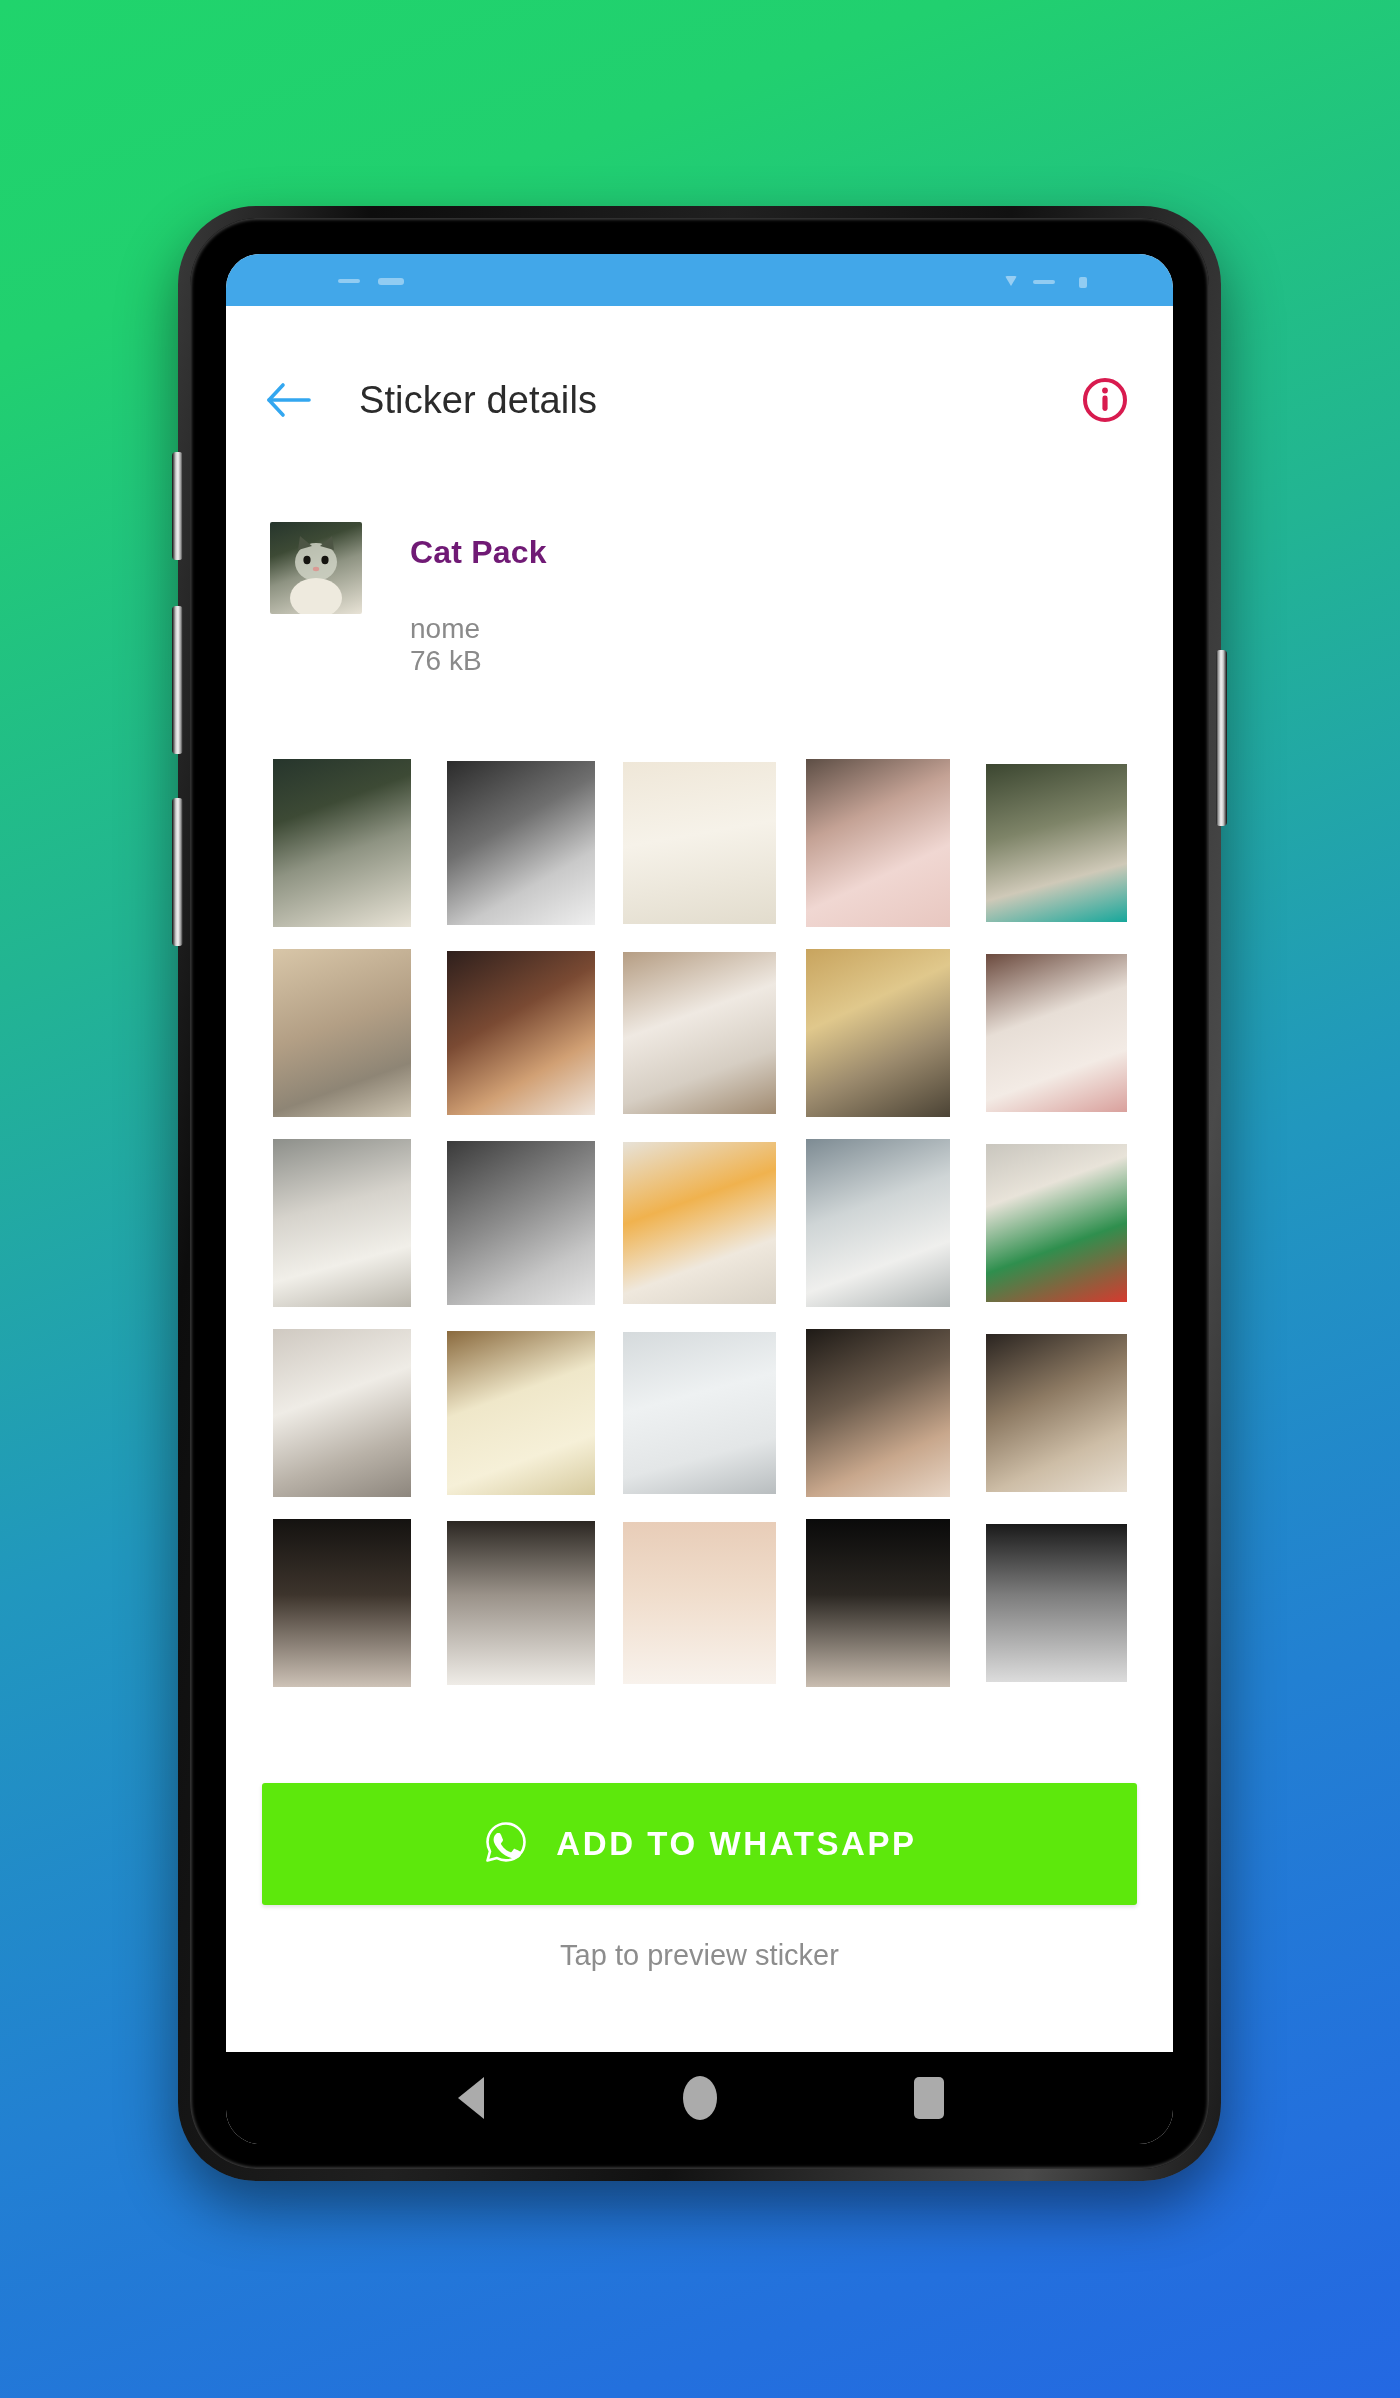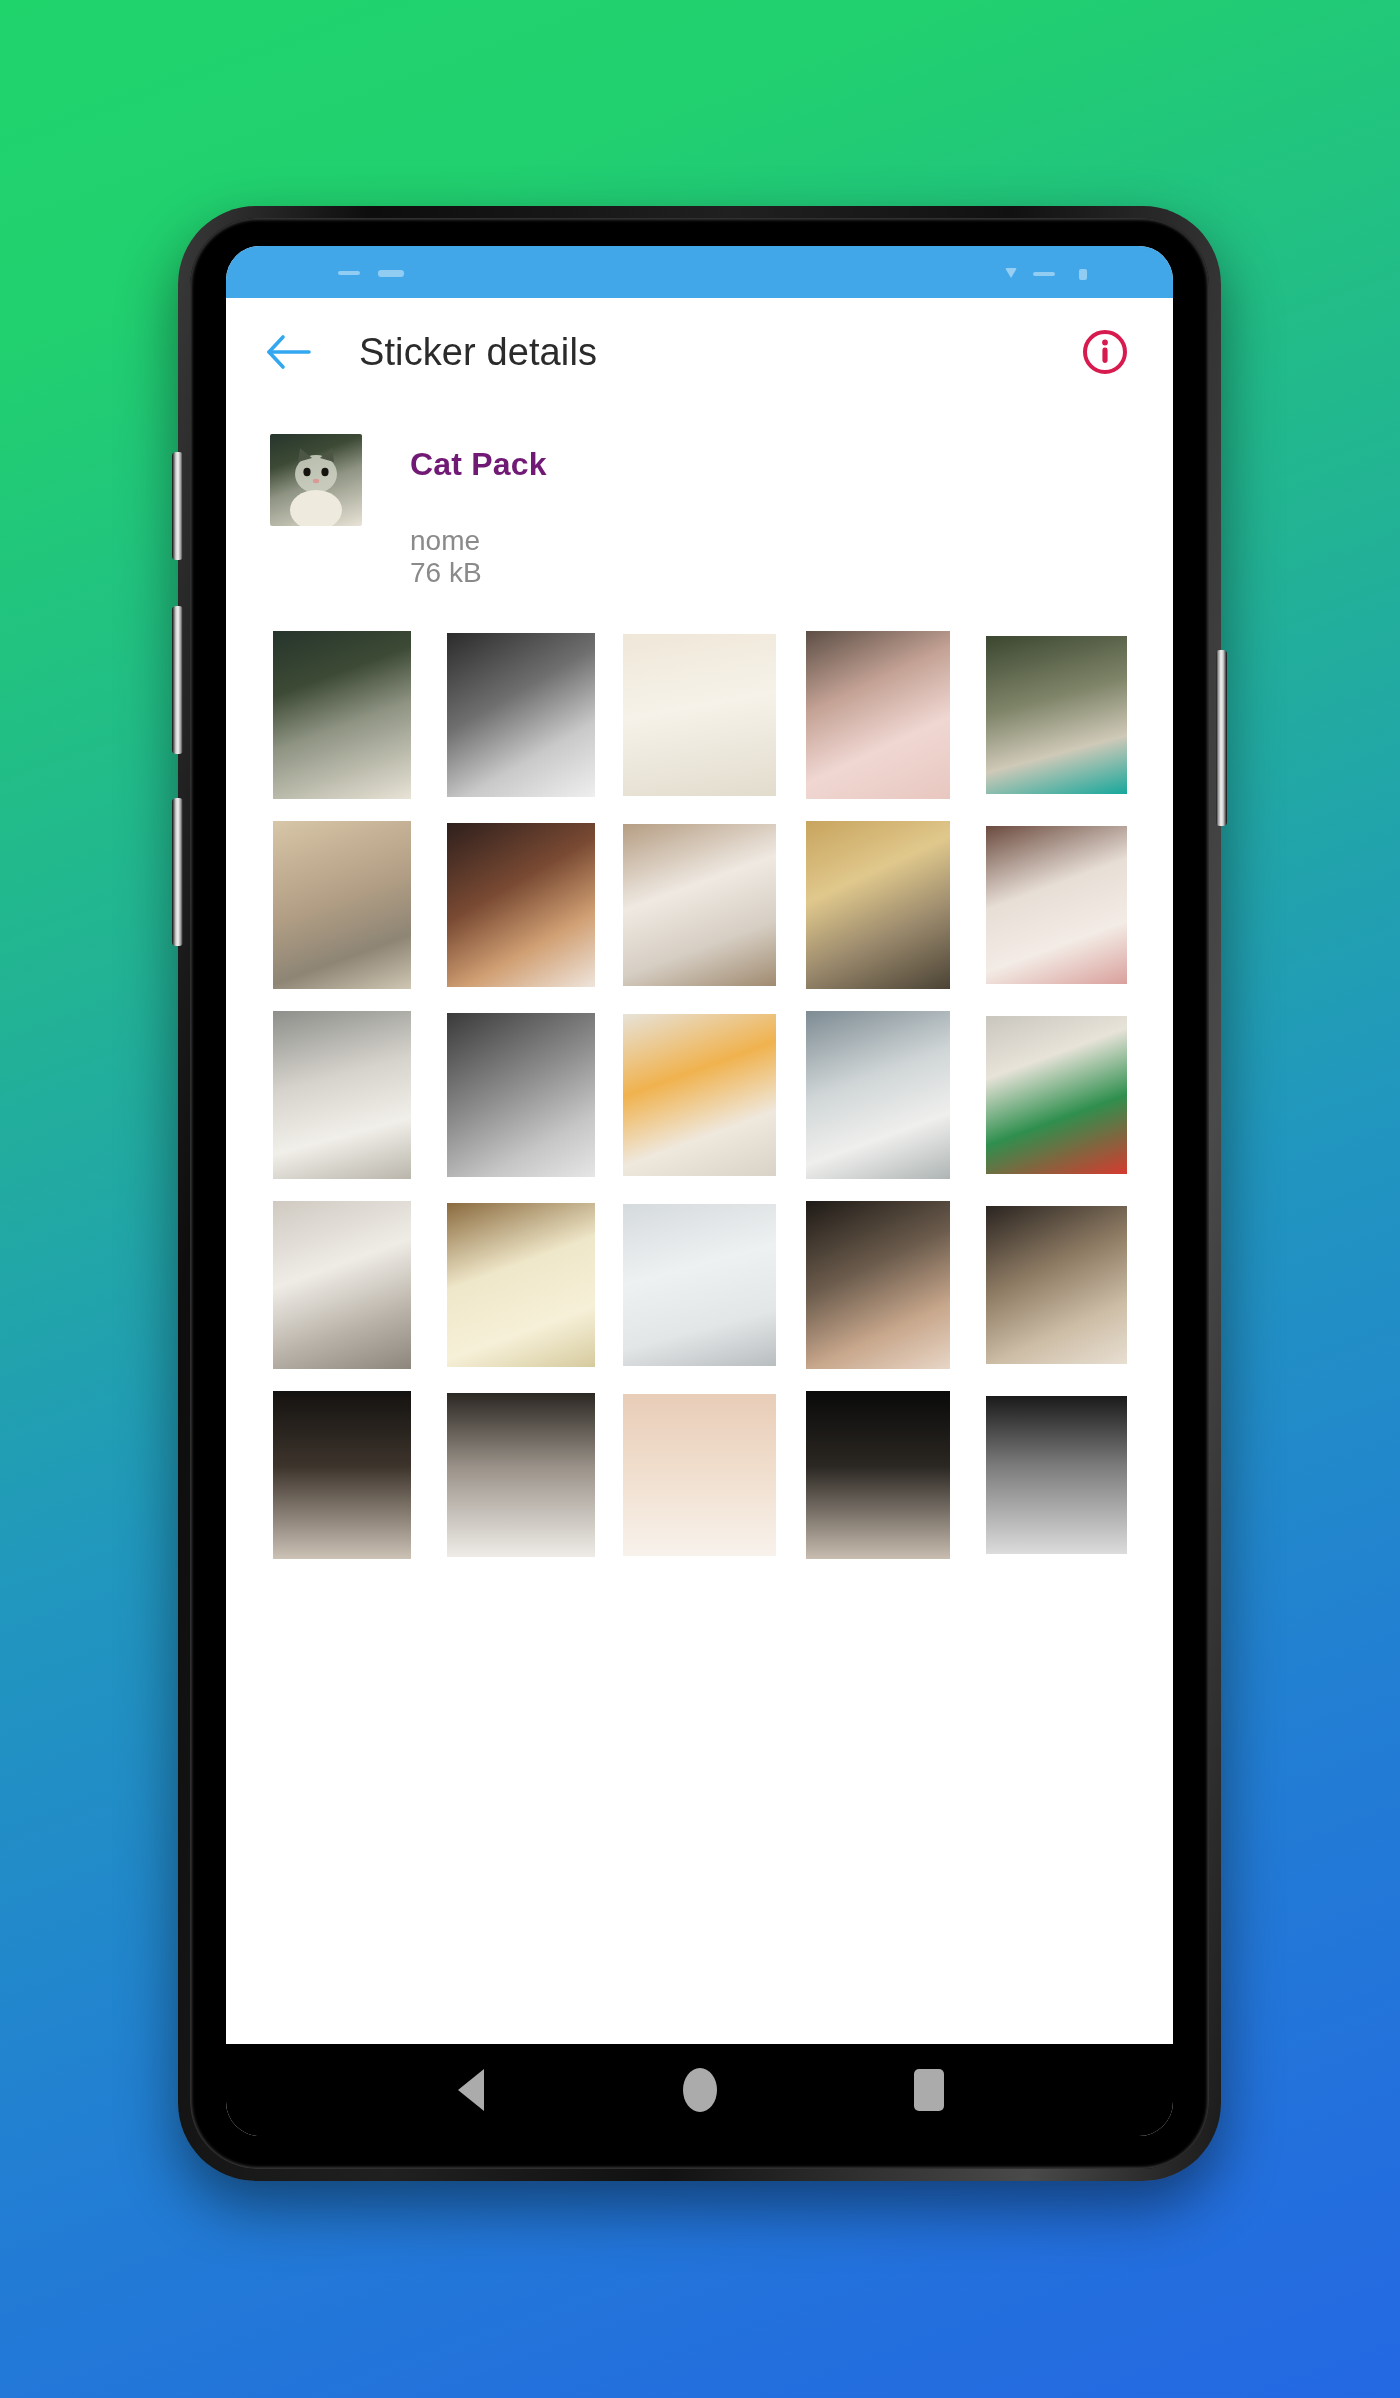--- a/index.html
+++ b/index.html
@@ -52,26 +52,26 @@
     background:linear-gradient(270deg,#0a0a0a,#cfcfcf 35%,#f2f2f2 55%,#9a9a9a 80%,#111);
   }
   #btn-l1 { top:246px;  height:108px; }
   #btn-l2 { top:400px;  height:148px; }
   #btn-l3 { top:592px;  height:148px; }
   #btn-r1 { top:444px;  height:176px; }
 
   
   #screen {
     position:absolute;
-    left:48px; top:40px;
+    left:48px; top:48px;
     width:947px; height:1890px;
     border-radius:34px;
     overflow:hidden;
     background:#fff;
-    display:flex; flex-direction:column;
+    display:flex; flex-direction:column;gap:40px;
   }
 
   
   #status-bar {
     height:52px;
     background:#42A7E9;
     position:relative;
     flex:0 0 auto;
   }
   .sb-glyph { position:absolute; background:rgba(255,255,255,.42); border-radius:2px; }
@@ -337,20 +337,37 @@
               <div class="sticker-img" style="background: linear-gradient(rgb(232, 205, 184) 0%, rgb(240, 221, 204) 45%, rgb(248, 242, 236) 100%); width: 95%; height: 96%;"></div>
             </div>
             <div class="sticker-cell">
               <div class="sticker-img" style="background: linear-gradient(rgb(10, 10, 10) 0%, rgb(43, 39, 34) 45%, rgb(201, 189, 176) 100%); width: 90%; height: 100%;"></div>
             </div>
             <div class="sticker-cell">
               <div class="sticker-img" style="background: linear-gradient(rgb(26, 26, 26) 0%, rgb(125, 125, 125) 45%, rgb(220, 220, 220) 100%); width: 88%; height: 94%;"></div>
             </div>
           </div>
 
+        <div id="cta-region">
+          <div id="add-button" style="background: rgb(93, 232, 12);">
+            <span>
+              <svg width="48" height="48" viewBox="0 0 48 48" aria-hidden="true">
+                <path d="M24 5.5c-10.2 0-18.5 8.3-18.5 18.5 0 3.3.9 6.5 2.5 9.3L5.5 42.5l9.5-2.4c2.7 1.5 5.8 2.3 9 2.3
+                         10.2 0 18.5-8.3 18.5-18.5S34.2 5.5 24 5.5z" fill="none" stroke="#ffffff" stroke-width="2.6" stroke-linejoin="round"></path>
+                <path d="M18.6 16.2c-.5-1.1-1-1.1-1.5-1.2h-1.3c-.4 0-1.2.2-1.8.9-.6.7-2.4 2.3-2.4 5.6s2.4 6.5 2.8 7
+                         c.3.4 4.7 7.5 11.6 10.2 5.7 2.2 6.9 1.8 8.1 1.7 1.2-.1 4-1.6 4.5-3.2.6-1.6.6-2.9.4-3.2
+                         -.2-.3-.6-.4-1.3-.8-.6-.3-4-2-4.6-2.2-.6-.2-1.1-.3-1.5.3-.4.7-1.7 2.2-2.1 2.6-.4.4-.8.5-1.4.2
+                         -.6-.3-2.8-1-5.3-3.3-2-1.8-3.3-4-3.7-4.6-.4-.7 0-1 .3-1.4.3-.3.6-.8.9-1.1.3-.4.4-.7.6-1.1
+                         .2-.4.1-.8 0-1.1-.2-.3-1.4-3.5-1.9-4.8z" fill="#ffffff"></path>
+              </svg>
+            </span>
+            <span id="add-button-label" style="color: rgb(255, 255, 255);">ADD TO WHATSAPP</span>
+          </div>
+          <div id="preview-hint" style="color: rgb(141, 141, 141);">Tap to preview sticker</div>
+        </div>
       </div>
 
       <div id="nav-bar" style="background: rgb(0, 0, 0);">
         <div class="nav-btn">
           <div id="nav-back-tri"></div>
         </div>
         <div class="nav-btn">
           <div id="nav-home-circle"></div>
         </div>
         <div class="nav-btn">

